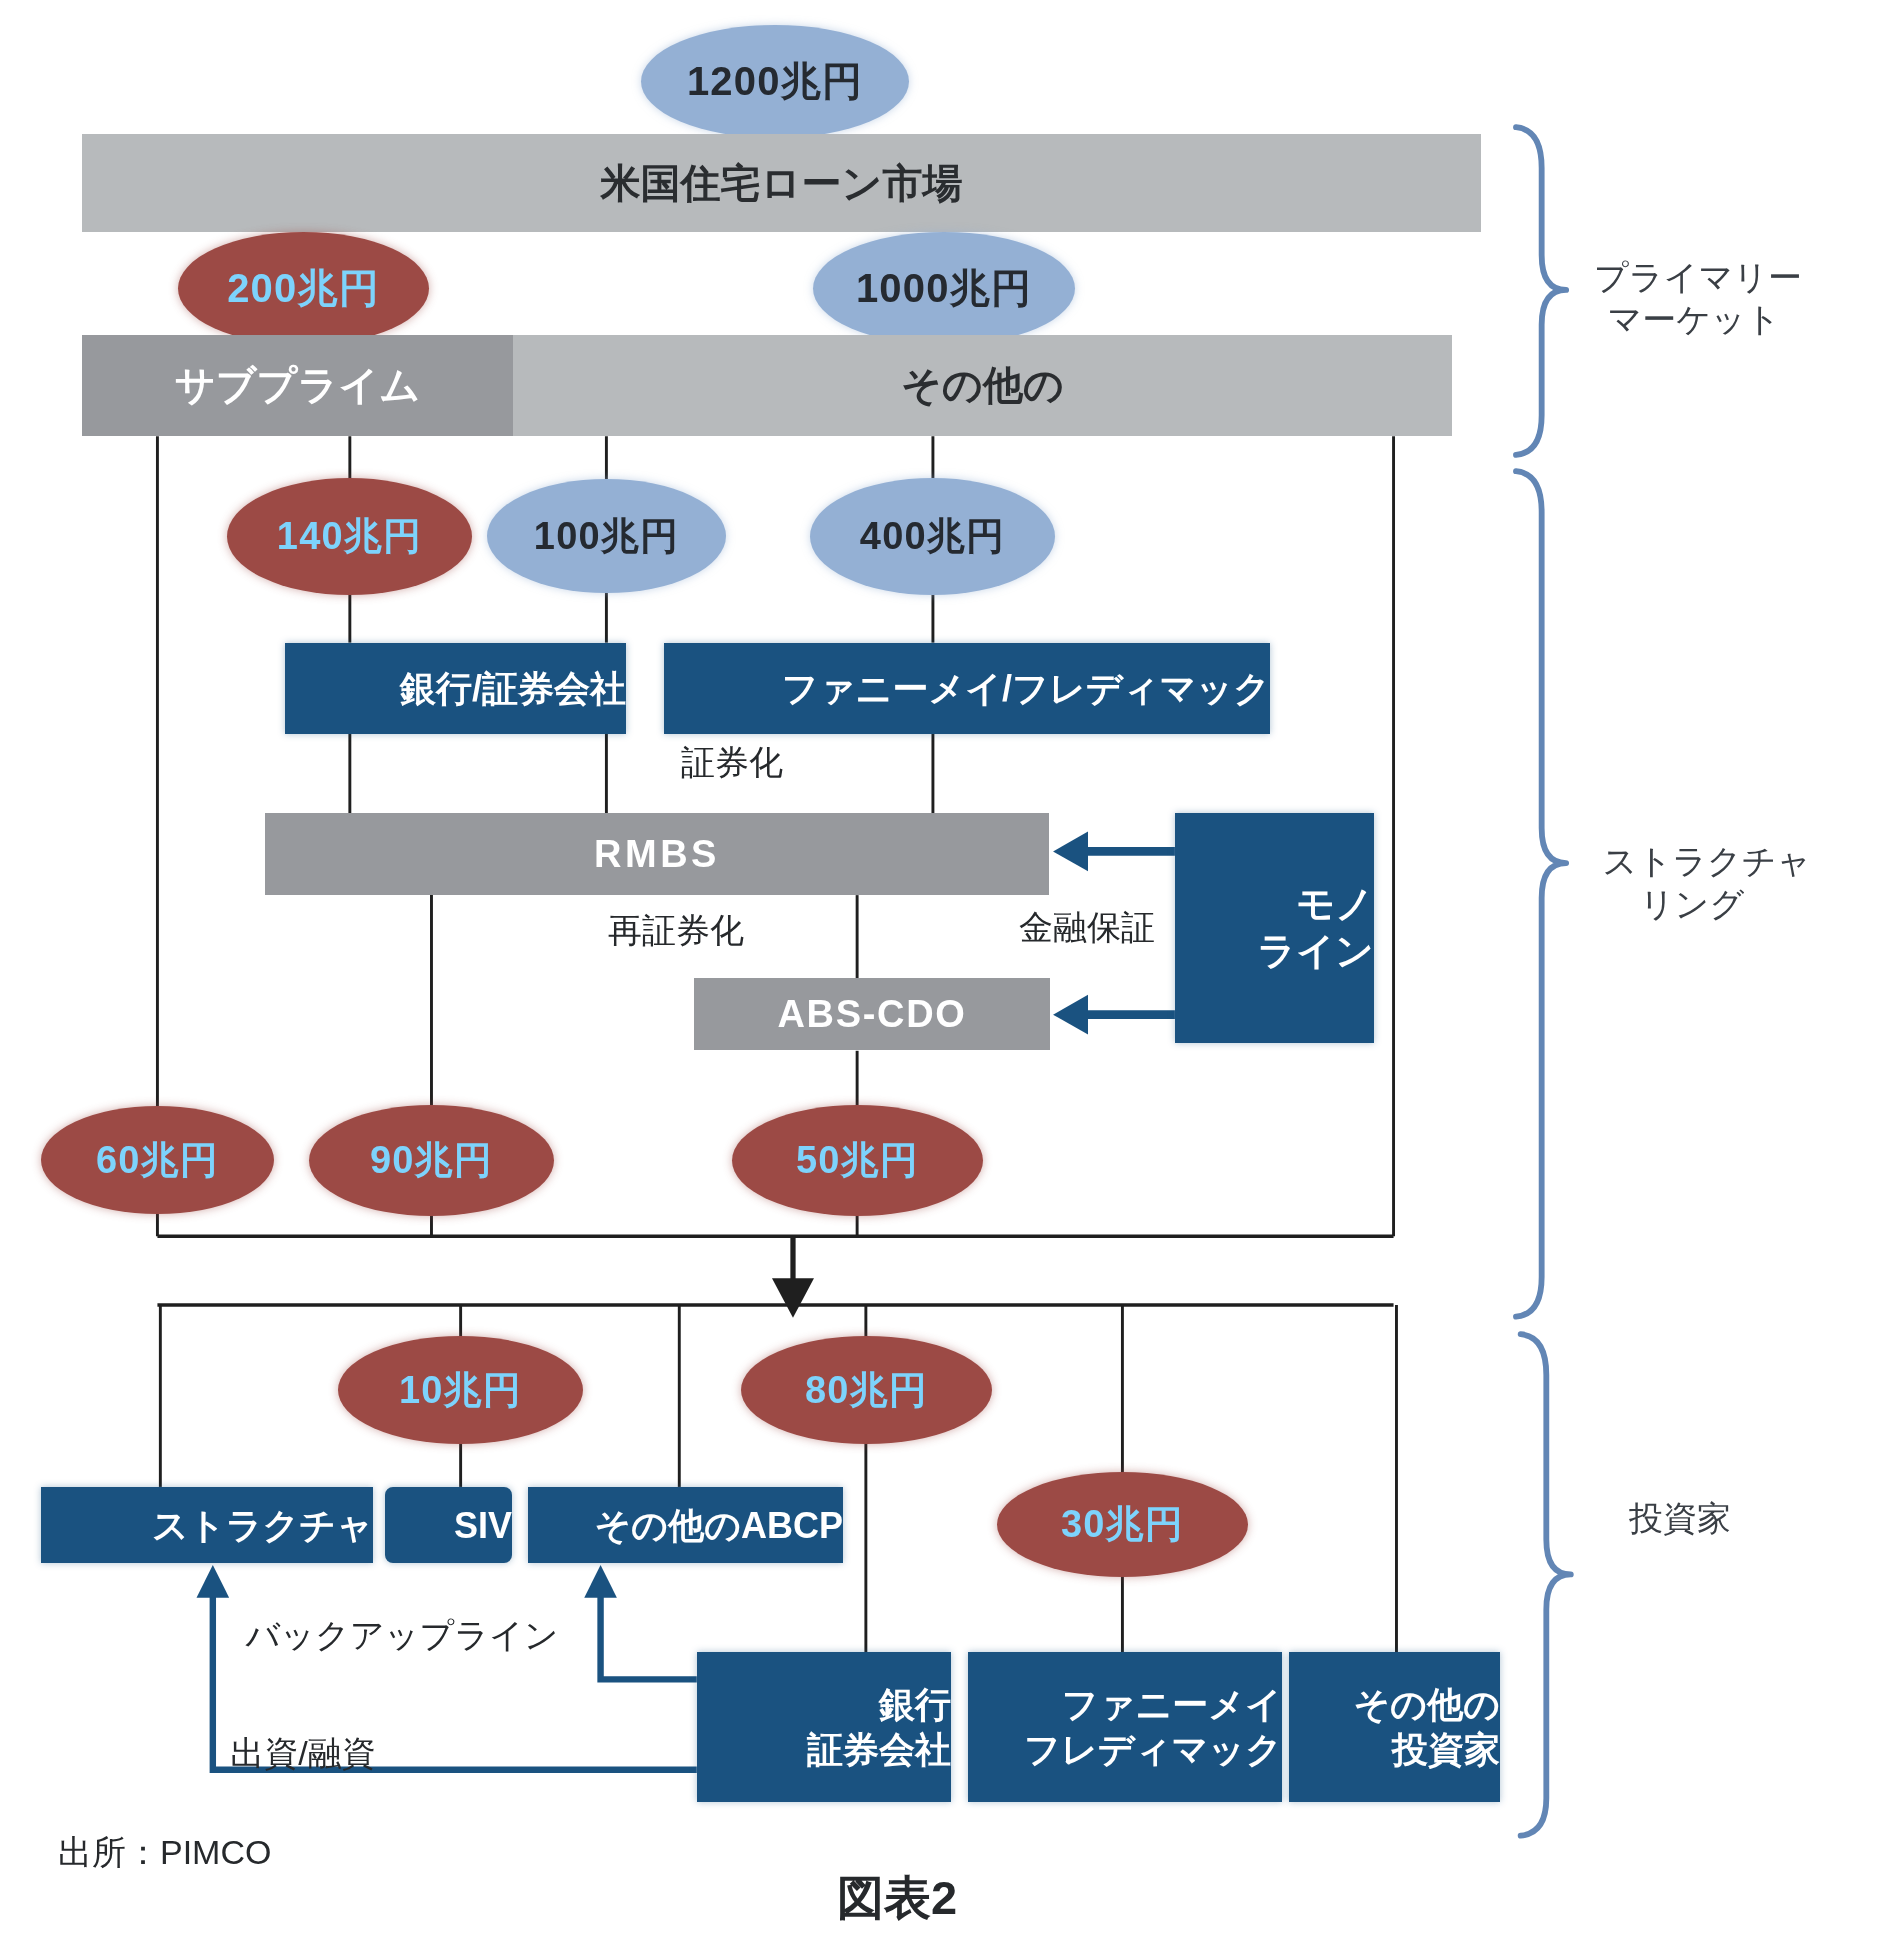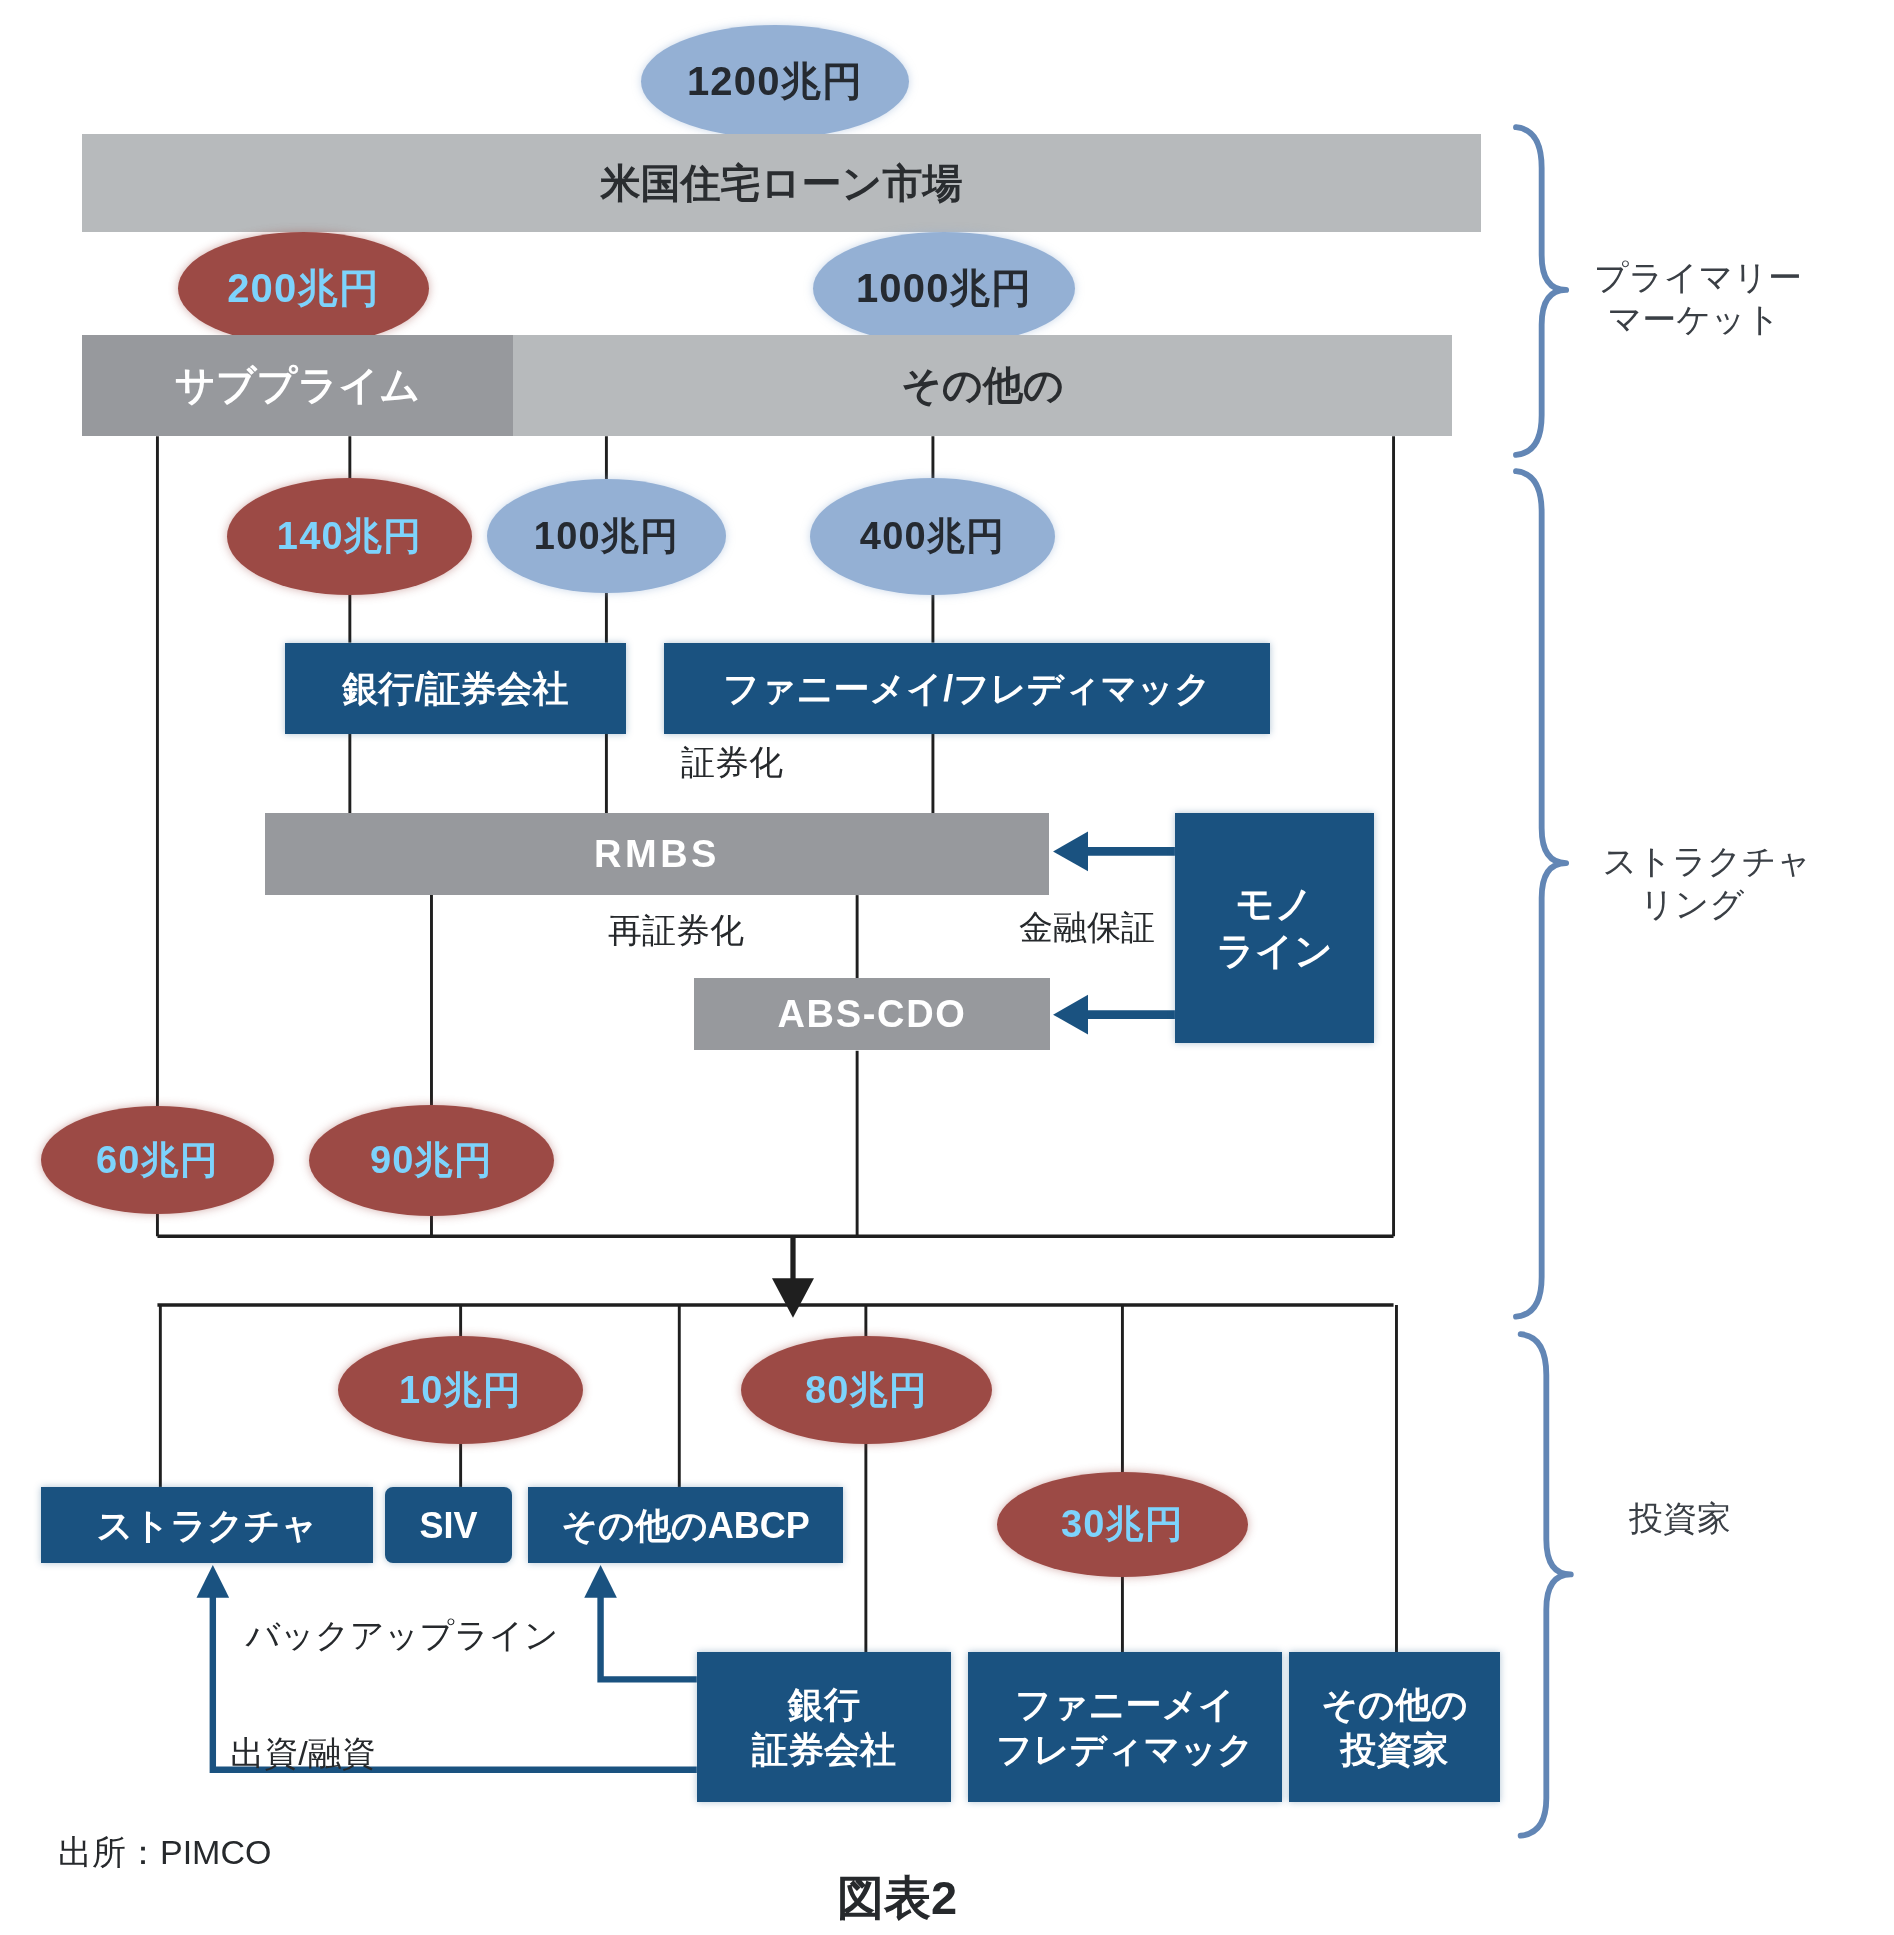--- a/index.html
+++ b/index.html
@@ -7,21 +7,21 @@
   .canvas{position:relative;width:1895px;height:1936px;background:#ffffff;overflow:hidden;}
   .wires{position:absolute;left:0;top:0;}
   .ell{position:absolute;border-radius:50%;display:flex;align-items:center;justify-content:center;
        font-weight:700;letter-spacing:1.2px;}
   .ell.red{background:#9c4a45;color:#7dd3fc;box-shadow:0 0 9.3px rgba(156,74,69,.45);}
   .ell.blue{background:#94b0d4;color:#252a31;box-shadow:0 0 8.2px rgba(148,176,212,.5);}
   .bar{position:absolute;display:flex;align-items:center;justify-content:center;font-weight:700;}
   .bar.light{background:#b7babc;color:#2a2d30;}
   .bar.mid{background:#97999d;color:#ffffff;}
   .bluebox{position:absolute;background:#1a5280;color:#ffffff;display:flex;flex-direction:column;
-           align-items:center;justify-content:center;font-weight:700;text-align:center;line-height:1.25;
+           align-items:flex-end;justify-content:center;font-weight:700;text-align:center;line-height:1.25;
            box-shadow:0 0 7px rgba(26,82,128,.35);}
   .lbl{position:absolute;transform:translate(-50%,-50%);white-space:nowrap;color:#26292c;}
   .lbl.brace-l{color:#3a3f45;} .fs58{font-size:34px;} .fs62{font-size:36px;}
   .fs66{font-size:38px;} .fs68{font-size:40px;} .fs80{font-size:47px;font-weight:700;margin-left:11px;}
 </style>
 </head>
 <body>
 
 <div class="canvas">
 
@@ -128,20 +128,23 @@
   <div class="bar mid fs66" style="left:694px;top:978px;width:356px;height:72px;letter-spacing:1.7px;">
     <span>ABS-CDO</span>
   </div>
 
   <div class="ell red fs66" style="left:41px;top:1106px;width:233px;height:108px;">
     <span>60兆円</span>
   </div>
   <div class="ell red fs66" style="left:309px;top:1105px;width:245px;height:111px;">
     <span>90兆円</span>
   </div>
+  <div class="ell red fs66" style="left:732px;top:1105px;width:251px;height:111px;">
+    <span>50兆円</span>
+  </div>
 
   <div class="ell red fs66" style="left:338px;top:1336px;width:245px;height:108px;">
     <span>10兆円</span>
   </div>
   <div class="ell red fs66" style="left:741px;top:1336px;width:251px;height:108px;">
     <span>80兆円</span>
   </div>
   <div class="ell red fs66" style="left:997px;top:1472px;width:251px;height:105px;">
     <span>30兆円</span>
   </div>

